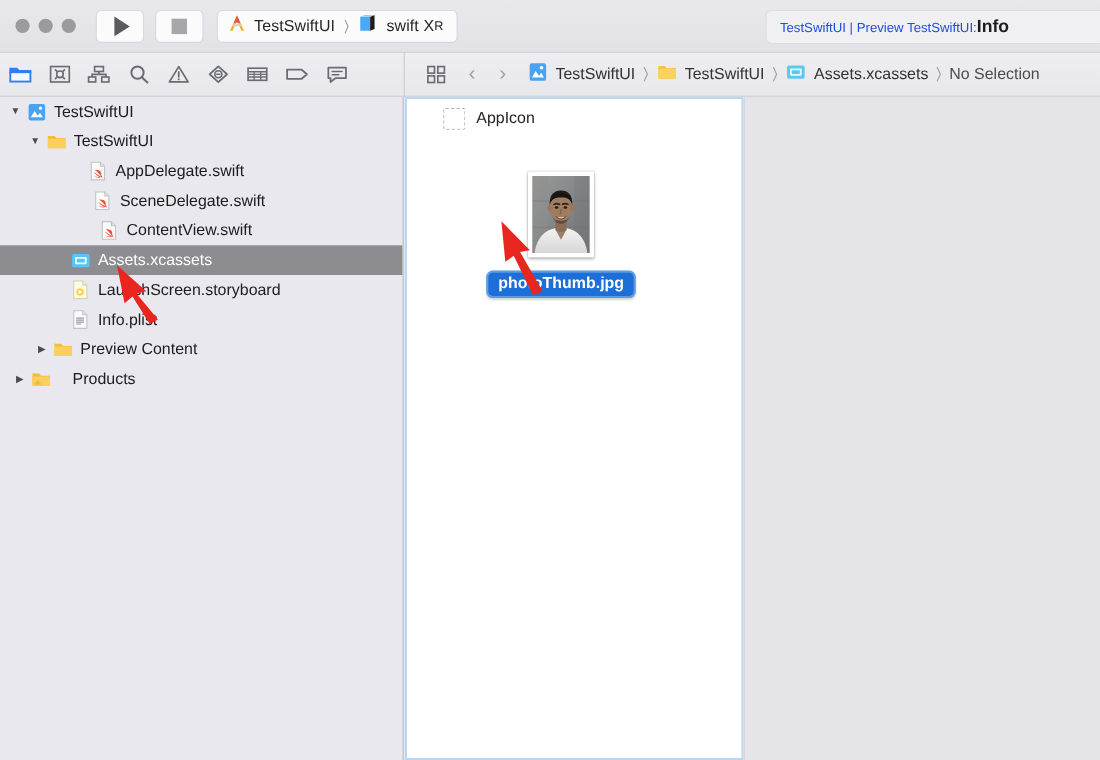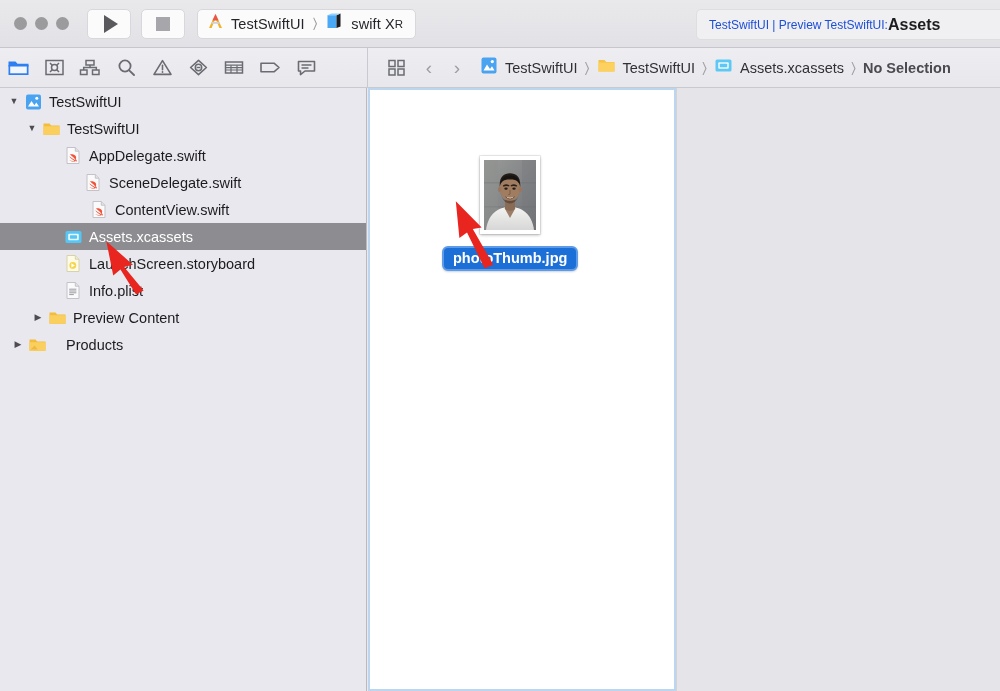--- a/index.html
+++ b/index.html
@@ -71,21 +71,21 @@
 
   
   .crumbbar {
     position: absolute; left: 367px; top: 48px; width: 633px; height: 40px;
     background: linear-gradient(to bottom, #eeeef2 0%, #e7e7ec 100%);
     border-bottom: 1px solid #c9c9d0;
     border-left: 1px solid #c9c9d0;
     display: flex; align-items: center; padding-left: 10px; gap: 2px;
   }
   .crumb-txt { font-size: 14.5px; color: #303035; }
-  .crumb-dim { font-size: 14.5px; color: #4a4a50; font-weight: bold; }
+  .crumb-dim { font-size: 14.5px; color: #4a4a50; }
   .crumb-sep { font-size: 15px; color: #a0a0a6; margin: 0 5px; }
   .navarrow {
     font-size: 19px; color: #9d9da4; width: 26px;
     text-align: center; line-height: 1;
   }
 
   
   .sidebar {
     position: absolute; left: 0; top: 88px; width: 367px; height: 603px;
     background: #e8e8ee;
@@ -197,21 +197,21 @@
           <path d="M2.5 2.2 L11.5 2.2 L11.5 15 L2.5 15 Z" fill="#4aa8f5"></path>
           <path d="M11.5 2.2 L15.5 0.6 L15.5 13.4 L11.5 15 Z" fill="#1b1b20"></path>
           <path d="M2.5 2.2 L6.5 0.6 L15.5 0.6 L11.5 2.2 Z" fill="#8fd0ff"></path>
         </svg>
       </span>
       <span class="scheme-txt"><span>swift X</span><span class="xr-sub">R</span></span>
     </div>
 
     <div class="status">
       <span>TestSwiftUI | Preview TestSwiftUI: </span>
-        <b>Assets</b>
+        <b>Info</b>
     </div>
   </div>
 
   <div class="navtoolbar">
     <div class="navicon">
       <svg width="23" height="19" viewBox="0 0 23 19">
         <path d="M1.5 3.5 h7 l2 2.2 h11 v11.3 h-20 z" fill="#2d7ff2"></path>
         <rect x="3.2" y="8" width="16.6" height="7.3" fill="#f2f6fd"></rect>
         <rect x="1.5" y="7" width="20" height="1.5" fill="#2d7ff2"></rect>
       </svg>
@@ -339,21 +339,21 @@
       <span class="tw">▼</span>
       <span class="ficon">
         <svg width="19" height="18" viewBox="0 0 19 18">
           <path d="M1.5 3.6 h6 l1.7 1.9 h8.3 v9.2 h-16 z" fill="#f3bc3a"></path>
           <path d="M1.5 6.2 h16 v8.5 h-16 z" fill="#fbcf5d"></path>
         </svg>
       </span>
       <span style="margin-left:5px">TestSwiftUI</span>
     </div>
 
-    <div class="row" style="padding-left:46px">
+    <div class="row" style="padding-left:62px">
       <span class="tw empty">▶</span>
       <span class="ficon">
         <svg width="16" height="19" viewBox="0 0 16 19">
           <path d="M2 1.5 h8.3 l3.7 3.7 v12.3 h-12 z" fill="#fafafa" stroke="#c2c2c8" stroke-width="1"></path>
           <path d="M10.3 1.5 v3.7 h3.7" fill="#e2e2e8" stroke="#c2c2c8" stroke-width="1"></path>
           <path d="M5 8.4 c3 2.2 5.2 4.6 5.8 6.2 c-2.2-1.3-4.5-2.6-6.6-4.3 c1.2 2 3.2 3.4 5.2 4.4 c-1.6 .5-3.6 .2-5.1-.7 c1.9 1.6 4.6 2 6.6 1 c.5 .6 .9 .3 1.3 .9 c-.2-1.1-.7-2.1-1.3-3 c.9-2.1-.6-5-5.9-4.5 z" fill="#f05138"></path>
         </svg>
       </span>
       <span style="margin-left:5px">AppDelegate.swift</span>
     </div>
@@ -440,20 +440,24 @@
         </svg>
       </span>
       <span style="margin-left:18px">Products</span>
     </div>
   </div>
 
   <div class="rightpane"></div>
 
   <div class="assetpanel">
 
+    <div class="asset-row-appicon">
+      <div class="icon-ph"></div>
+      <span class="asset-label">AppIcon</span>
+    </div>
 
     <div class="asset-item">
       <div class="thumb-frame">
         <div class="thumb-img">
           <svg width="52" height="70" viewBox="0 0 52 70">
             <defs>
               <linearGradient id="wallg" x1="0" y1="0" x2="1" y2="1">
                 <stop offset="0%" stop-color="#9a9b98"></stop>
                 <stop offset="45%" stop-color="#86888a"></stop>
                 <stop offset="100%" stop-color="#6e7073"></stop>

